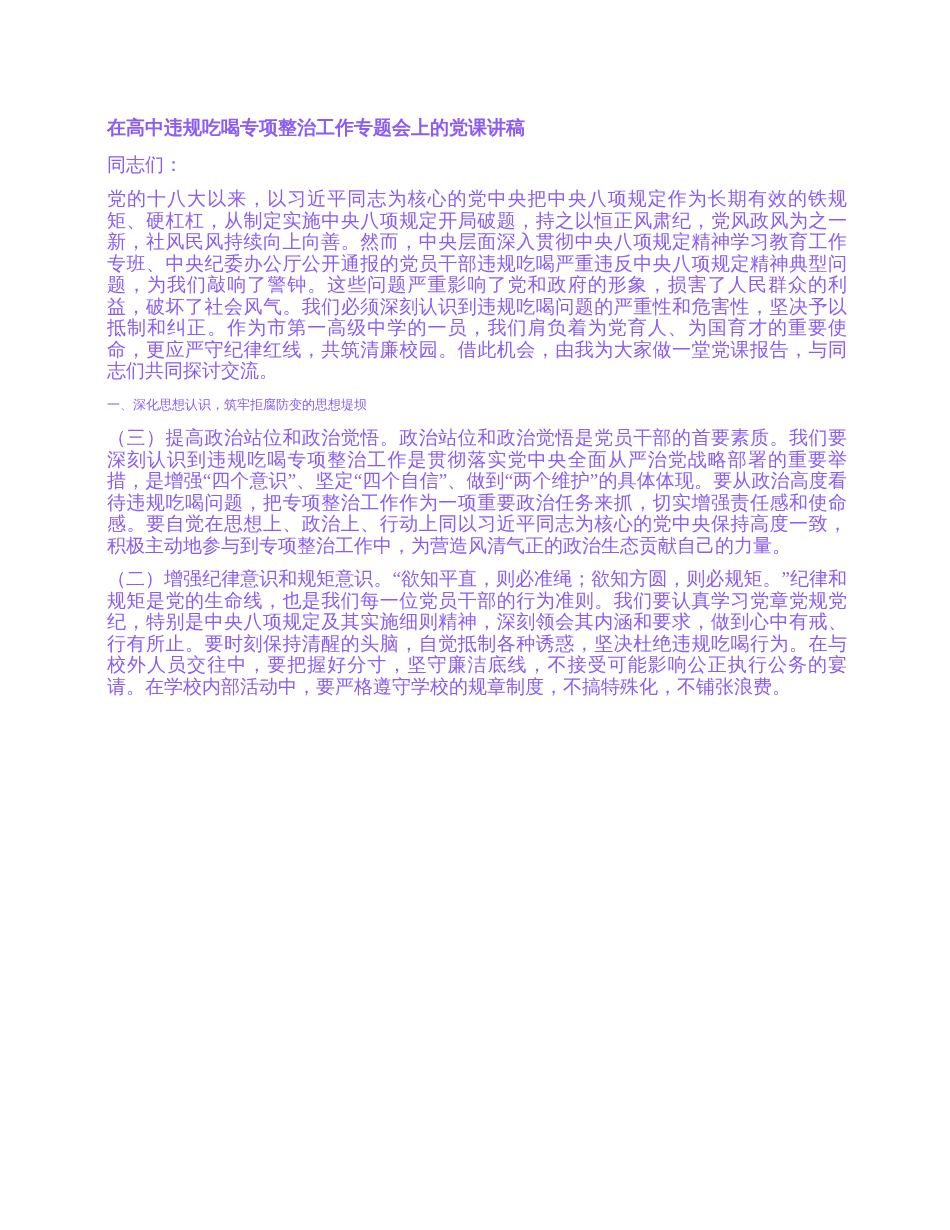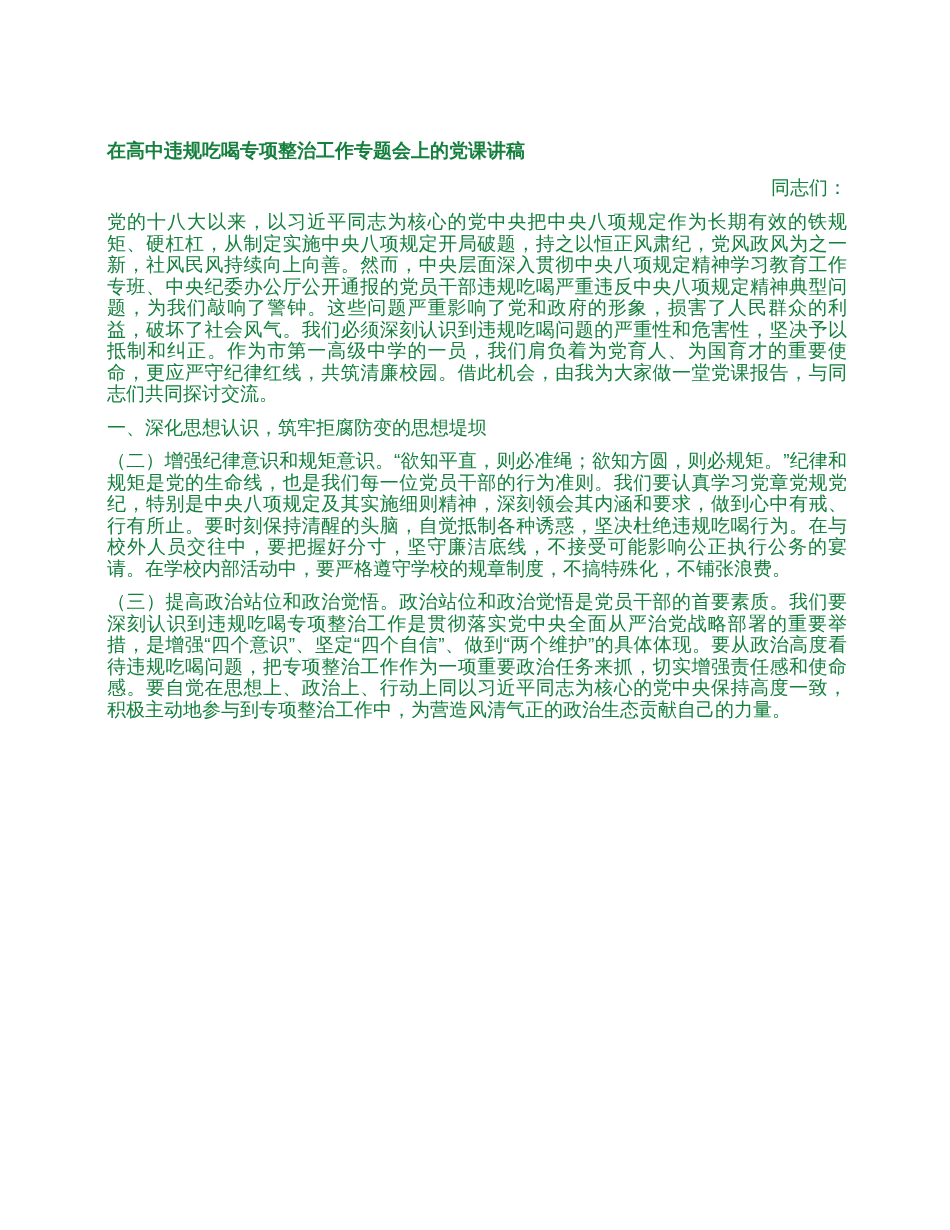--- a/index.html
+++ b/index.html
@@ -9,61 +9,61 @@
   }
   body {
     width: 950px;
     height: 1230px;
     position: relative;
     overflow: hidden;
   }
   .doc-page {
     position: absolute;
     left: 107px;
-    top: 140px;
+    top: 117px;
     width: 740px;
-    color: #15803d;
-    font-family: Liberation Sans, sans-serif;
+    color: #8b5cf6;
+    font-family: Liberation Serif, serif;
     font-size: 19px;
     line-height: 21.5px;
     text-align: justify;
   }
   .doc-title {
     font-size: 19px;
     font-weight: bold;
     margin: 0 0 15px 0;
     text-align: left;
     line-height: 21.5px;
   }
   .salutation {
     margin: 0 0 13px 0;
-    text-align: right;
+    text-align: left;
   }
   .para {
     margin: 12px 0 12px 0;
   }
   .section-heading {
-    font-size: 19px;
+    font-size: 13px;
     font-weight: normal;
     margin: 0 0 12px 0;
     text-align: left;
     line-height: 21.5px;
   }
 </style>
 </head>
 <body>
 
 <div class="doc-page">
   <h1 class="doc-title">在高中违规吃喝专项整治工作专题会上的党课讲稿</h1>
 
   <p class="salutation">同志们：</p>
 
   <p class="para">党的十八大以来，以习近平同志为核心的党中央把中央八项规定作为长期有效的铁规矩、硬杠杠，从制定实施中央八项规定开局破题，持之以恒正风肃纪，党风政风为之一新，社风民风持续向上向善。然而，中央层面深入贯彻中央八项规定精神学习教育工作专班、中央纪委办公厅公开通报的党员干部违规吃喝严重违反中央八项规定精神典型问题，为我们敲响了警钟。这些问题严重影响了党和政府的形象，损害了人民群众的利益，破坏了社会风气。我们必须深刻认识到违规吃喝问题的严重性和危害性，坚决予以抵制和纠正。作为市第一高级中学的一员，我们肩负着为党育人、为国育才的重要使命，更应严守纪律红线，共筑清廉校园。借此机会，由我为大家做一堂党课报告，与同志们共同探讨交流。</p>
 
   <h2 class="section-heading">一、深化思想认识，筑牢拒腐防变的思想堤坝</h2>
 
 
 
+  <p class="para">（三）提高政治站位和政治觉悟。政治站位和政治觉悟是党员干部的首要素质。我们要深刻认识到违规吃喝专项整治工作是贯彻落实党中央全面从严治党战略部署的重要举措，是增强“四个意识”、坚定“四个自信”、做到“两个维护”的具体体现。要从政治高度看待违规吃喝问题，把专项整治工作作为一项重要政治任务来抓，切实增强责任感和使命感。要自觉在思想上、政治上、行动上同以习近平同志为核心的党中央保持高度一致，积极主动地参与到专项整治工作中，为营造风清气正的政治生态贡献自己的力量。</p>
+
   <p class="para">（二）增强纪律意识和规矩意识。“欲知平直，则必准绳；欲知方圆，则必规矩。”纪律和规矩是党的生命线，也是我们每一位党员干部的行为准则。我们要认真学习党章党规党纪，特别是中央八项规定及其实施细则精神，深刻领会其内涵和要求，做到心中有戒、行有所止。要时刻保持清醒的头脑，自觉抵制各种诱惑，坚决杜绝违规吃喝行为。在与校外人员交往中，要把握好分寸，坚守廉洁底线，不接受可能影响公正执行公务的宴请。在学校内部活动中，要严格遵守学校的规章制度，不搞特殊化，不铺张浪费。</p>
-
-  <p class="para">（三）提高政治站位和政治觉悟。政治站位和政治觉悟是党员干部的首要素质。我们要深刻认识到违规吃喝专项整治工作是贯彻落实党中央全面从严治党战略部署的重要举措，是增强“四个意识”、坚定“四个自信”、做到“两个维护”的具体体现。要从政治高度看待违规吃喝问题，把专项整治工作作为一项重要政治任务来抓，切实增强责任感和使命感。要自觉在思想上、政治上、行动上同以习近平同志为核心的党中央保持高度一致，积极主动地参与到专项整治工作中，为营造风清气正的政治生态贡献自己的力量。</p>
 
 </div>
 
 </body></html>

